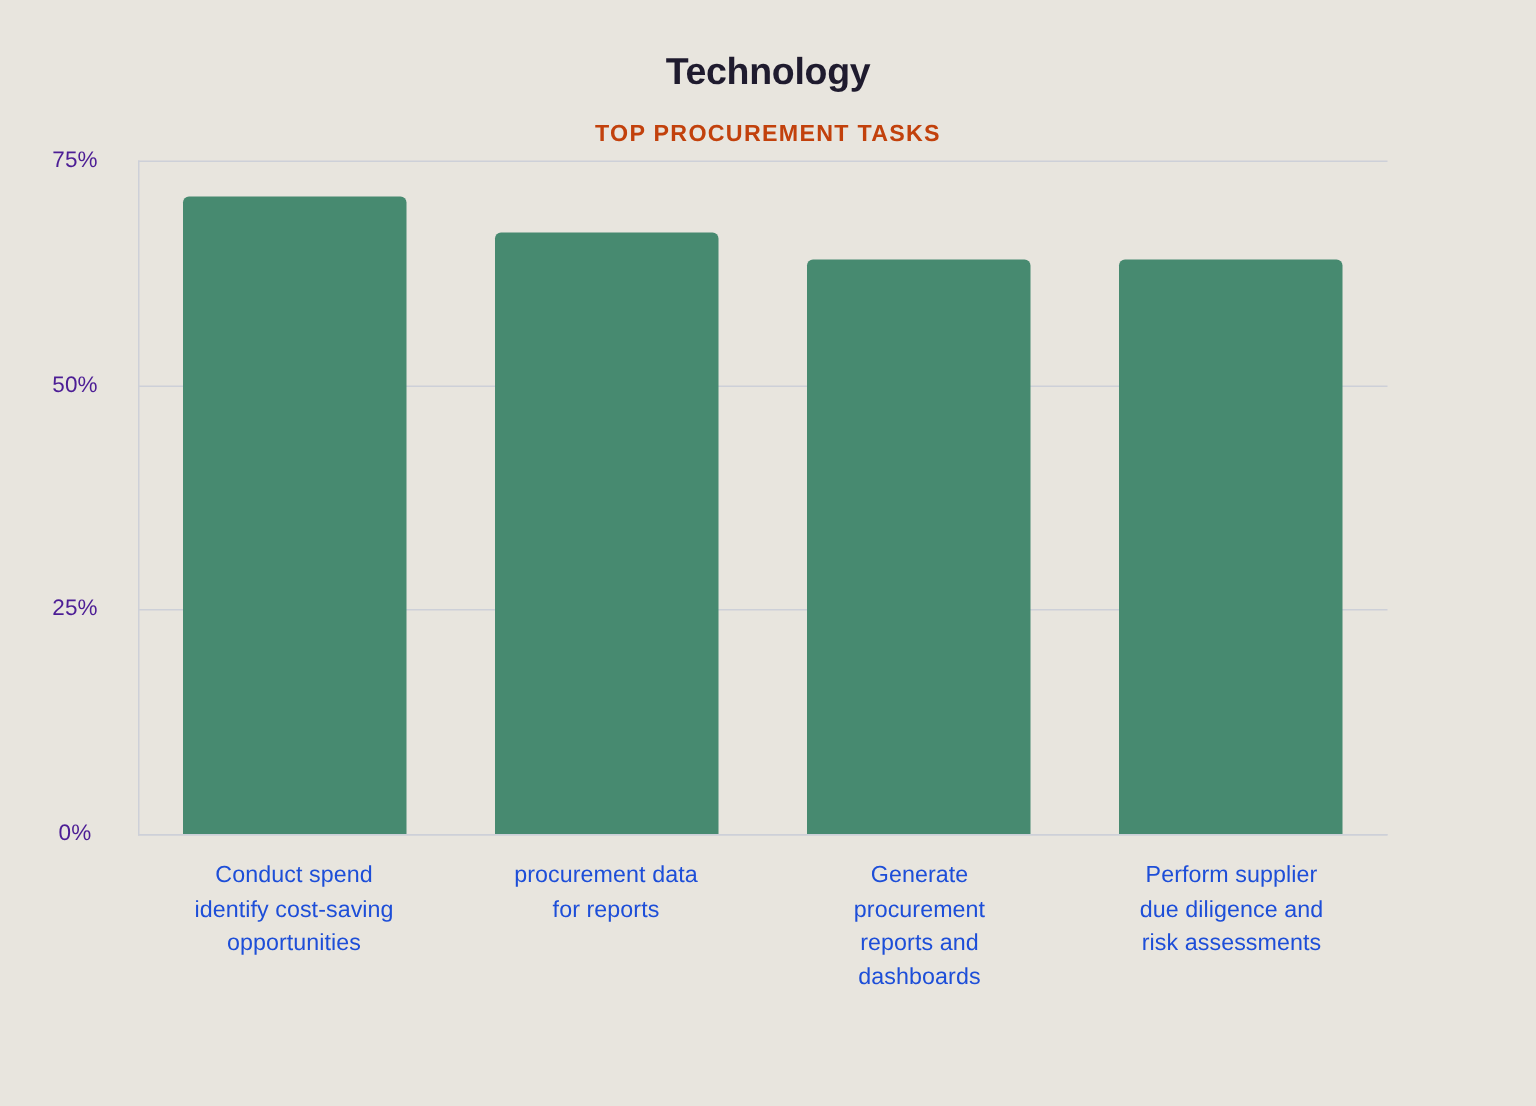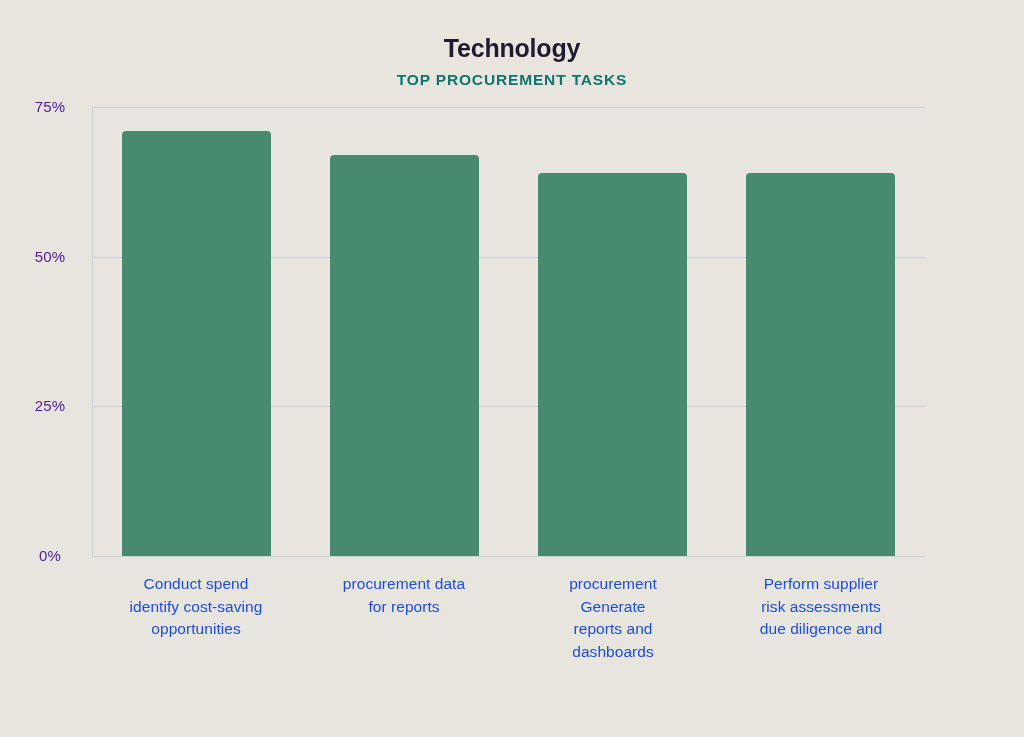--- a/index.html
+++ b/index.html
@@ -36,24 +36,24 @@
 
   #chart-title {
     font-size: 25px;
     font-weight: bold;
     color: #1f1b2e;
     letter-spacing: -0.2px;
     line-height: 30px;
   }
 
   #chart-subtitle {
-    margin-top: 8px;
+    margin-top: 18px;
     font-size: 15.5px;
     font-weight: bold;
-    color: #0f766e;
+    color: #c2410c;
     letter-spacing: 0.85px;
     line-height: 18px;
   }
 
   
   
   #plot {
     position: absolute;
     left: 92px;
     top: 107px;
@@ -153,25 +153,25 @@
       <div class="catlabel" style="left: 92px; width: 208px;">
         <div>Conduct spend</div>
         <div>identify cost-saving</div>
         <div>opportunities</div>
       </div>
       <div class="catlabel" style="left: 300px; width: 208px;">
         <div>procurement data</div>
         <div>for reports</div>
       </div>
       <div class="catlabel" style="left: 509px; width: 208px;">
+        <div>Generate</div>
         <div>procurement</div>
-        <div>Generate</div>
         <div>reports and</div>
         <div>dashboards</div>
       </div>
       <div class="catlabel" style="left: 717px; width: 208px;">
         <div>Perform supplier</div>
+        <div>due diligence and</div>
         <div>risk assessments</div>
-        <div>due diligence and</div>
       </div>
     </div>
 
 </div>
 
 </body></html>

